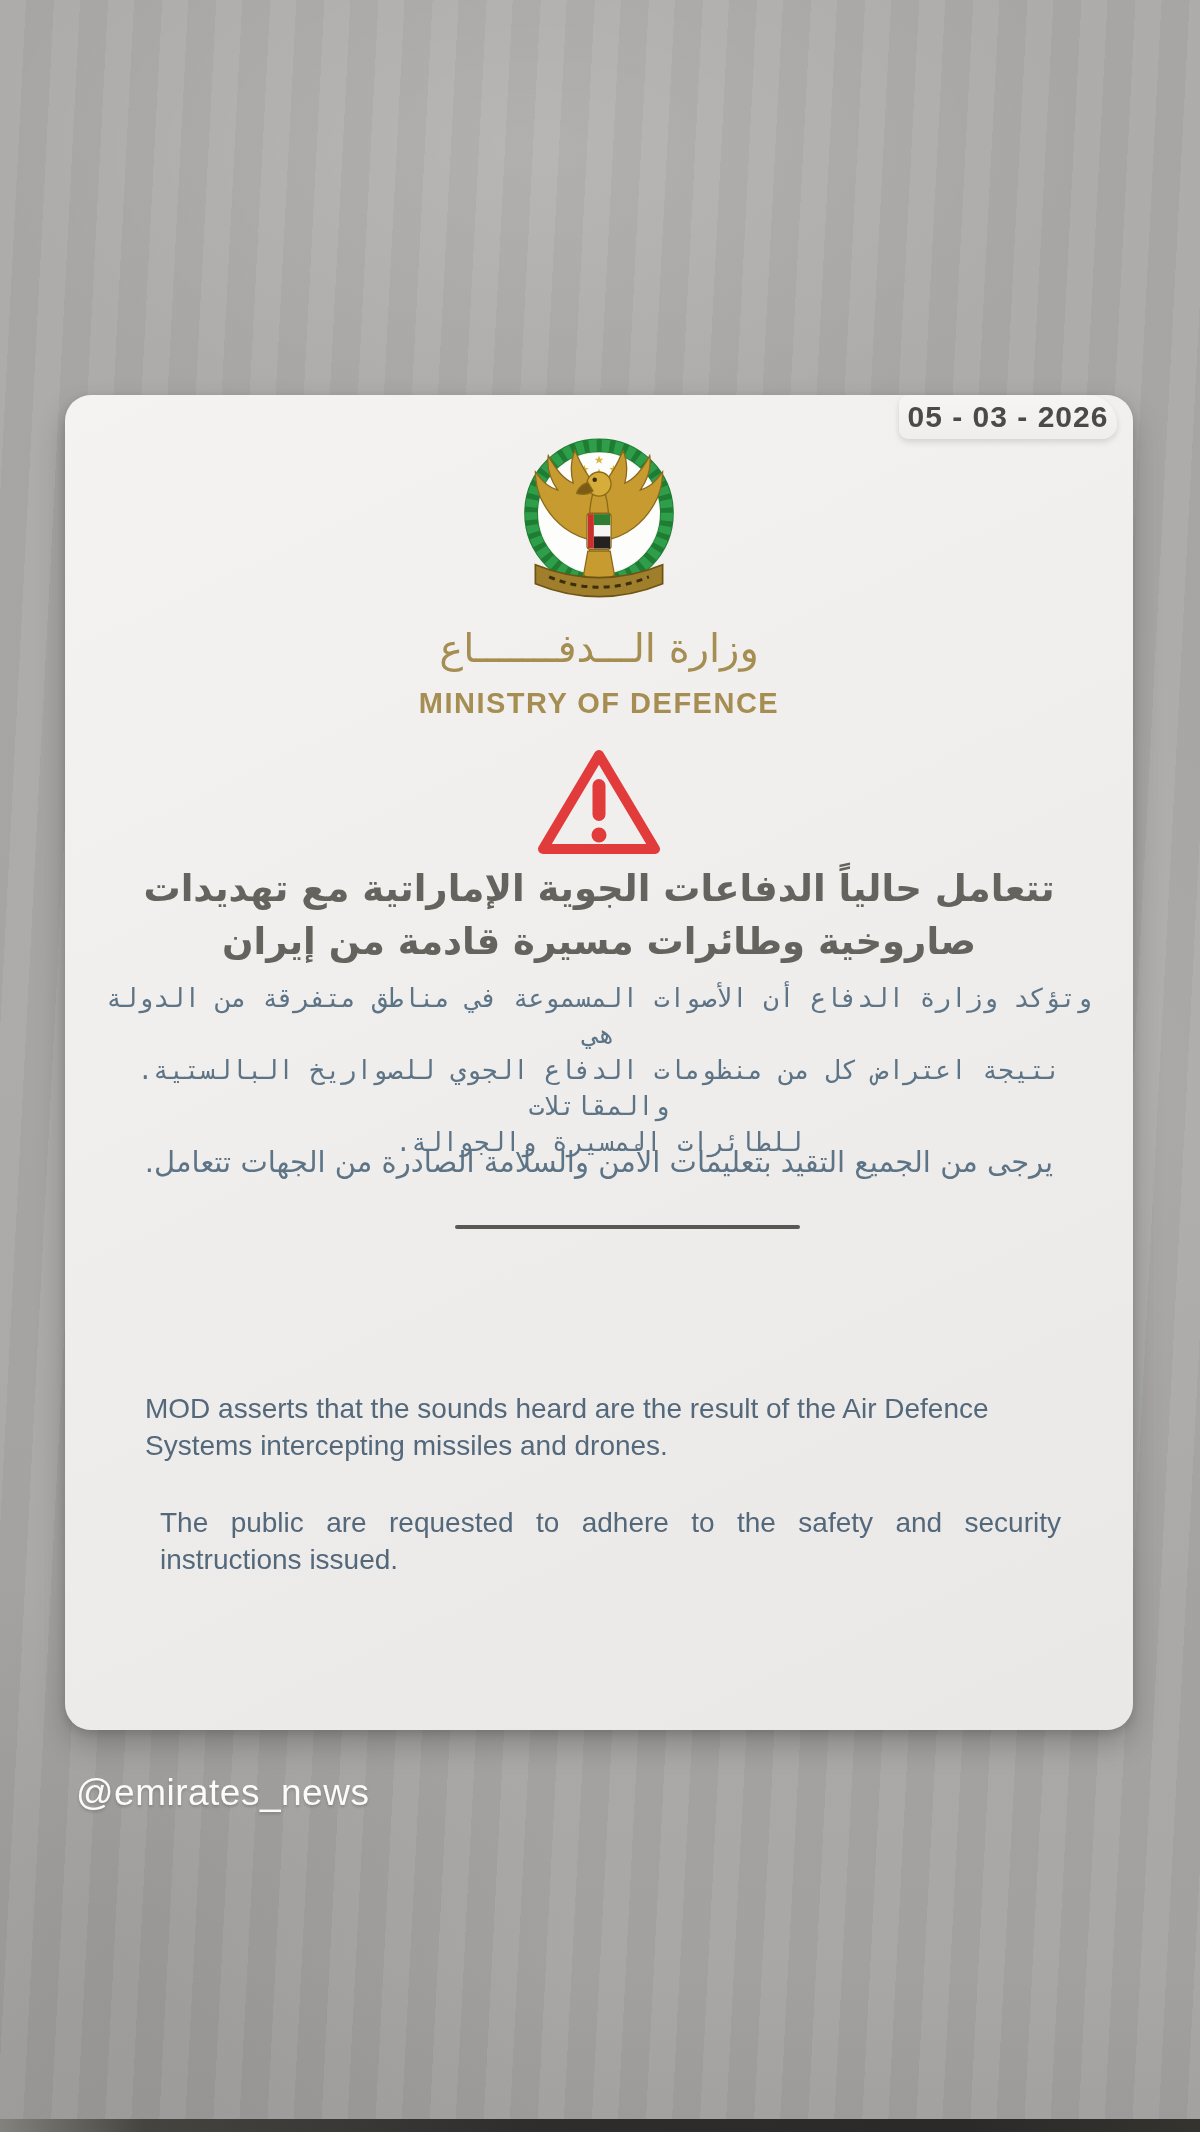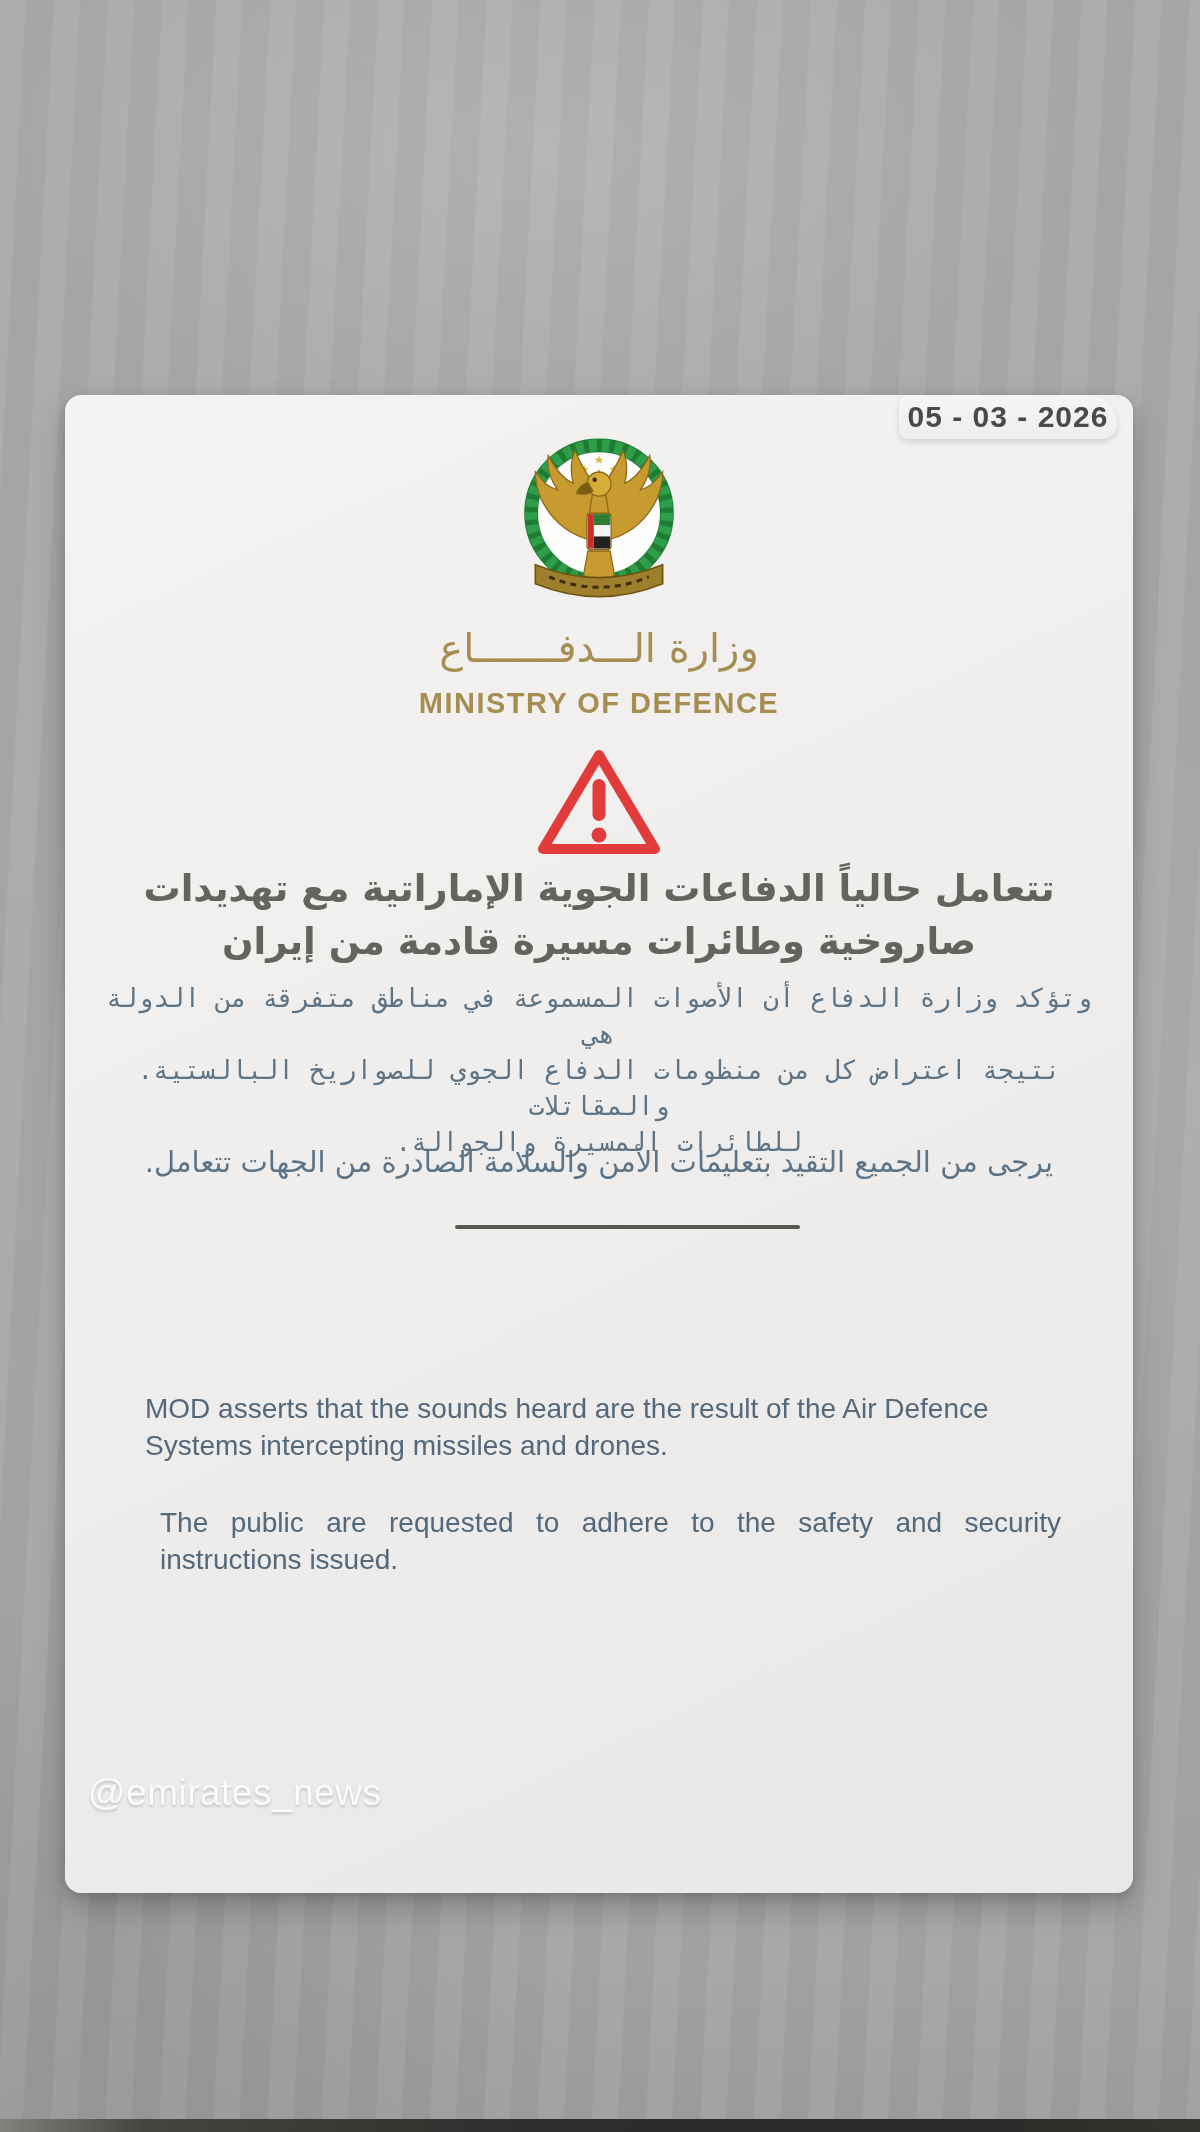--- a/index.html
+++ b/index.html
@@ -13,22 +13,22 @@
       linear-gradient(180deg,#aaa9a7 0%,#a9a8a6 50%,#a5a4a2 92%,#9e9d9b 100%);
   }
   .texture{
     position:absolute; inset:0; pointer-events:none;
     background:repeating-linear-gradient(93deg,
       rgba(255,255,255,0.05) 0 26px,
       rgba(72,72,70,0.04) 26px 54px);
     opacity:.8;
   }
   .card{
-    position:absolute; left:65px; top:395px; width:1068px; height:1498px;
-    border-radius:16px;
+    position:absolute; left:65px; top:395px; width:1068px; height:1335px;
+    border-radius:26px;
     background:linear-gradient(155deg,#f4f3f1 0%,#efeeec 45%,#e9e8e6 100%);
     box-shadow:0 14px 30px rgba(0,0,0,0.22), 0 3px 8px rgba(0,0,0,0.12);
   }
   .date-tab{
     position:absolute; top:0; right:16px; width:218px; height:44px;
     border-radius:14px 42px 22px 14px;
     background:linear-gradient(180deg,#f6f5f3,#efeeec);
     box-shadow:0 3px 6px rgba(0,0,0,0.13);
     display:flex; align-items:center; justify-content:center;
   }
@@ -73,21 +73,21 @@
     position:absolute; top:996px; left:80px; right:90px; text-align:left;
     font-size:28px; color:#54687b; line-height:1.32; white-space:pre-line;
   }
   .en-body-2{
     position:absolute; top:1110px; left:80px; right:72px;
     font-size:28px; color:#54687b; line-height:1.32;margin-left:15px;
   }
   .justify-line{ display:block; text-align:justify; text-align-last:justify; }
   .plain-line{ display:block; text-align:left; }
   .watermark{
-    position:absolute; left:88px; top:1772px;
+    position:absolute; left:76px; top:1772px;
     font-size:37px; color:#fbfbfa; letter-spacing:0.5px;
     text-shadow:0 2px 3px rgba(0,0,0,0.18);
   }
   .bottom-bar{
     position:absolute; left:0; right:0; bottom:0; height:13px;
     background:linear-gradient(90deg,#83827f 0%,#454441 12%,#2e2d2b 45%,#2b2a28 80%,#343330 100%);
   }
 </style>
 </head>
 <body>

